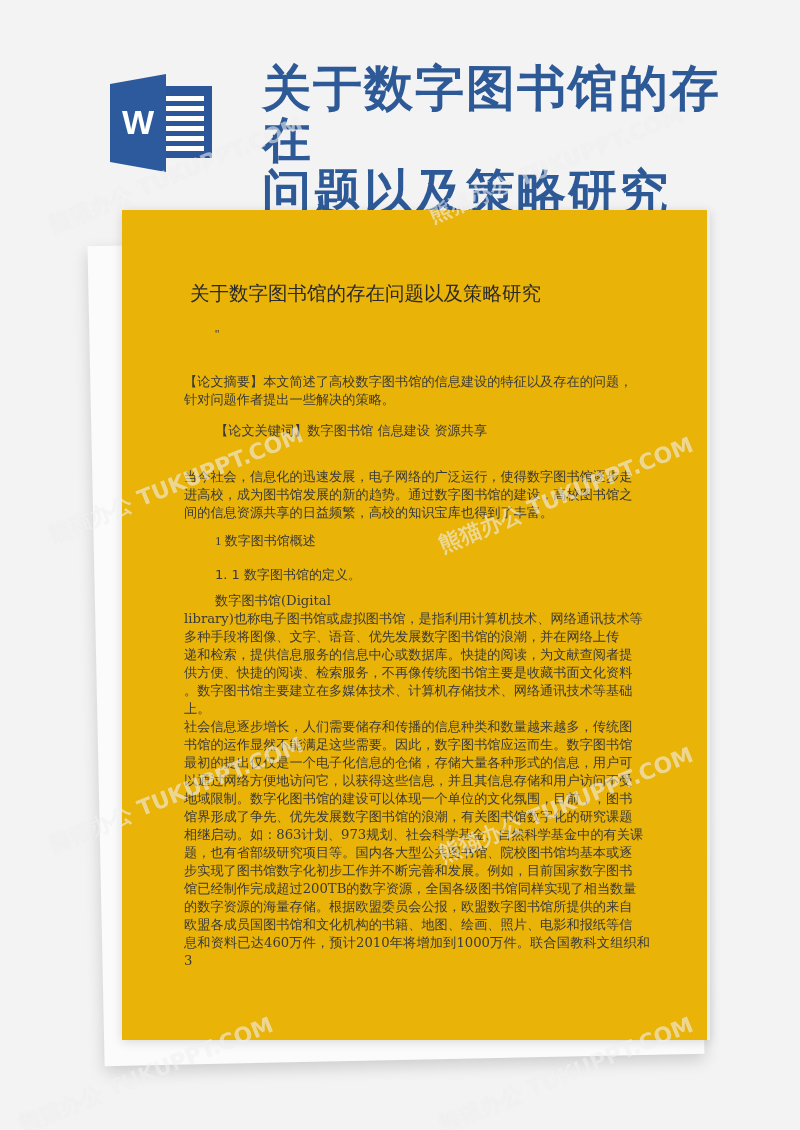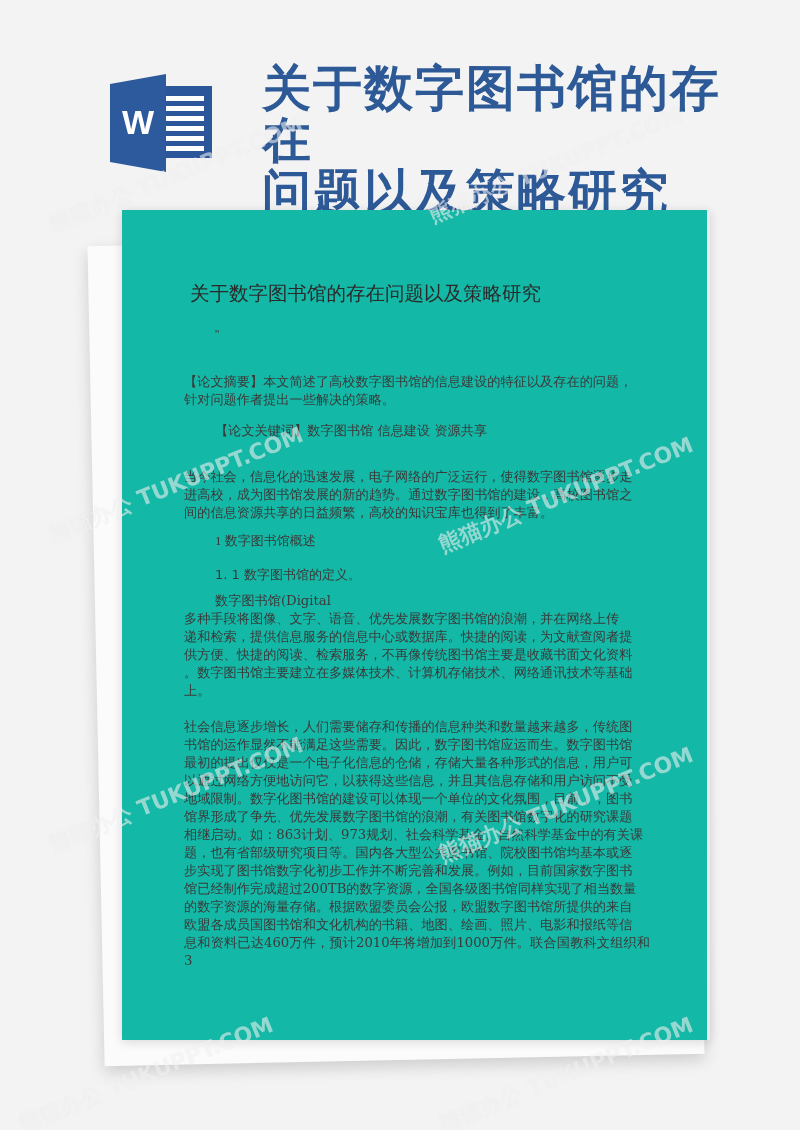--- a/index.html
+++ b/index.html
@@ -15,21 +15,21 @@
       color: #2d5a97; font-size: 49px; line-height: 52px; font-weight: bold;
       letter-spacing: 2px; font-family: "DejaVu Serif", serif;
     }
     .back-page {
       position: absolute; left: 96px; top: 240px; width: 600px; height: 820px;
       background: #fbfbfb; transform: rotate(-1.2deg);
       box-shadow: 0 6px 16px rgba(0,0,0,0.16);
     }
     .page {
       position: absolute; left: 122px; top: 210px; width: 585px; height: 830px;
-      background: #14b8a6; box-shadow: 0 2px 10px rgba(0,0,0,0.14);
+      background: #eab308; box-shadow: 0 2px 10px rgba(0,0,0,0.14);
       border-right: 3px solid #ececec;
     }
     .doc { position: absolute; left: 68px; top: 0; width: 455px; color: #333; }
     .doc-title {
       position: absolute; left: 0; top: 70px; width: 455px;
       font-family: "DejaVu Sans", sans-serif; font-size: 19.5px; color: #2a2a2a; white-space: nowrap;
     }
     .quote-mark { position: absolute; left: 25px; top: 118px; font-size: 12px; color: #444; font-family: "Liberation Sans", sans-serif; }
     .p { position: absolute; left: 0; width: 455px; font-size: 13.2px; line-height: 18px; color: #3a3a3a; text-align: justify; }
     .heading { font-family: "DejaVu Sans", sans-serif; font-size: 13px; color: #3a3a3a; }
@@ -78,20 +78,21 @@
       <div>当今社会，信息化的迅速发展，电子网络的广泛运行，使得数字图书馆逐步走</div>
       <div>进高校，成为图书馆发展的新的趋势。通过数字图书馆的建设，高校图书馆之</div>
       <div>间的信息资源共享的日益频繁，高校的知识宝库也得到了丰富。</div>
     </div>
 
     <div class="p heading" style="top:322px; left:25px;font-family:Liberation Serif, serif;">1 数字图书馆概述</div>
     <div class="p heading" style="top:356px; left:25px;">1. 1 数字图书馆的定义。</div>
 
     <div class="p" style="top:382px; left:-6px; width:466px;">
       <div style="padding-left:31px;">数字图书馆(Digital</div>
+      <div>library)也称电子图书馆或虚拟图书馆，是指利用计算机技术、网络通讯技术等</div>
       <div>多种手段将图像、文字、语音、优先发展数字图书馆的浪潮，并在网络上传</div>
       <div>递和检索，提供信息服务的信息中心或数据库。快捷的阅读，为文献查阅者提</div>
       <div>供方便、快捷的阅读、检索服务，不再像传统图书馆主要是收藏书面文化资料</div>
       <div>。数字图书馆主要建立在多媒体技术、计算机存储技术、网络通讯技术等基础</div>
       <div>上。</div>
     </div>
 
     <div class="p" style="top:508px; left:-6px; width:466px;">
       <div>社会信息逐步增长，人们需要储存和传播的信息种类和数量越来越多，传统图</div>
       <div>书馆的运作显然不能满足这些需要。因此，数字图书馆应运而生。数字图书馆</div>

